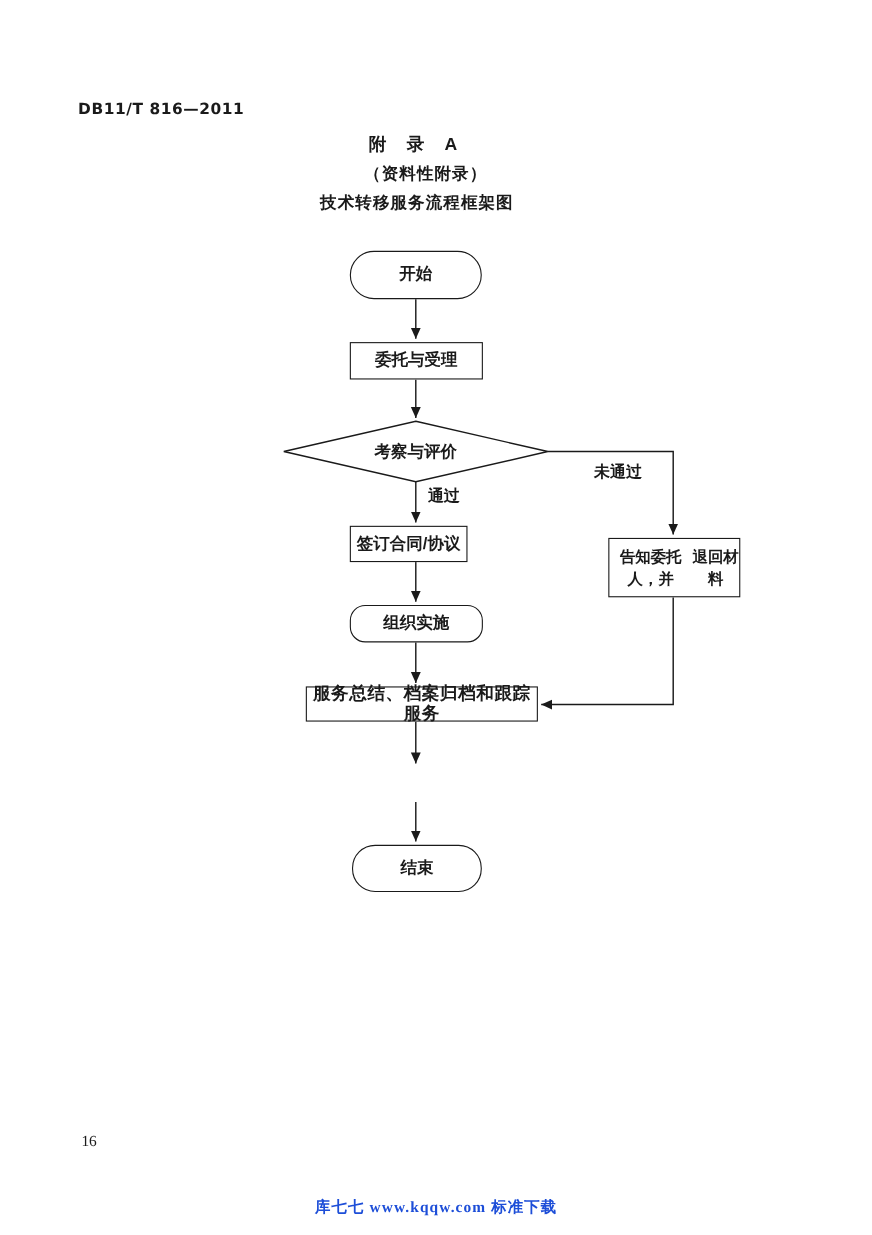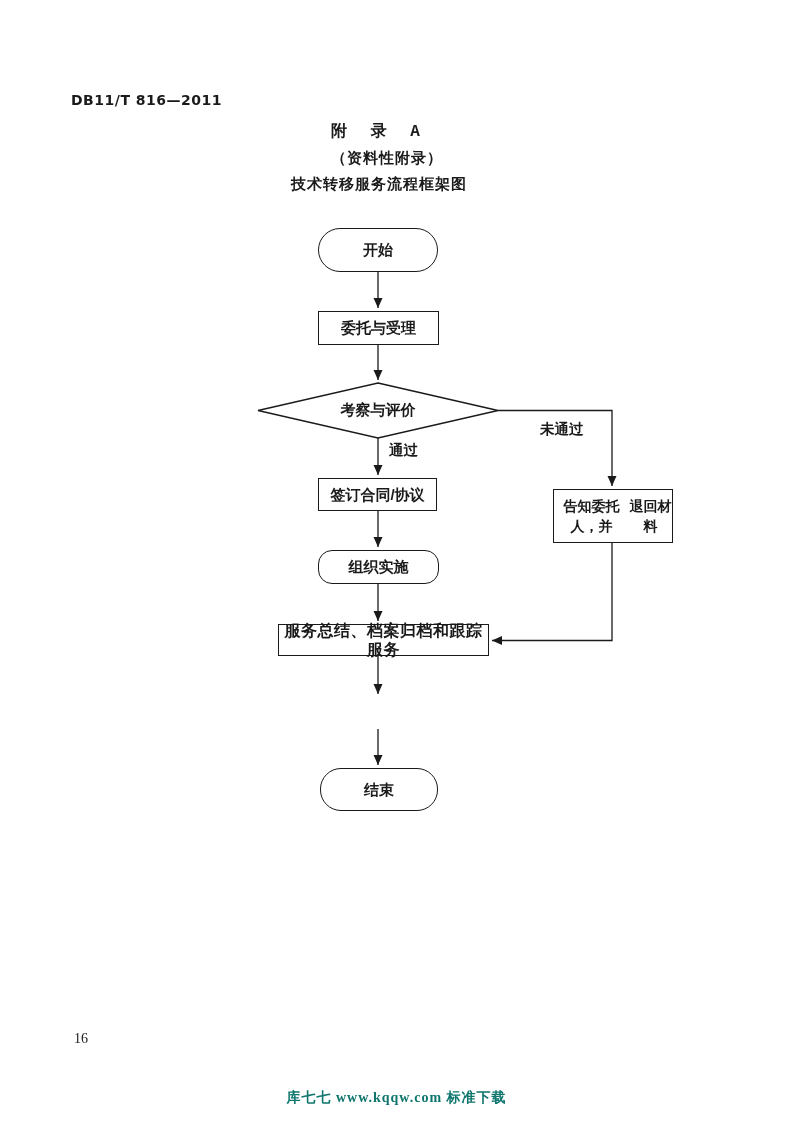--- a/index.html
+++ b/index.html
@@ -27,21 +27,20 @@
     left: 0;
     top: 121px;
     width: 758px;
     text-align: center;
   }
   .title-line1 {
     font-size: 16px;
     font-weight: bold;
     letter-spacing: 7px;
     margin-bottom: 7px;
-    font-family: Liberation Mono, monospace;
   }
   .title-line2 {
     font-size: 15px;
     font-weight: bold;
     letter-spacing: 1px;
     margin-bottom: 7px;
     padding-left: 16px;
   }
   .title-line3 {
     font-size: 15px;
@@ -65,21 +64,21 @@
     align-items: center;
     justify-content: center;
     font-size: 15px;
     font-weight: 700;
     line-height: 1.2;
     text-align: center;
   }
   .stadium { border-radius: 22px; }
   .node-start     { left: 318px; top: 228px; width: 120px; height: 44px; }
   .node-accept    { left: 318px; top: 311px; width: 121px; height: 34px; }
-  .node-contract  { left: 318px; top: 478px; width: 119px; height: 33px; }
+  .node-contract  { left: 318px; top: 478px; width: 107px; height: 33px; }
   .node-implement { left: 318px; top: 550px; width: 121px; height: 34px; border-radius: 14px; }
   .node-summary   { left: 278px; top: 624px; width: 211px; height: 32px; font-size: 16px; letter-spacing: 0.5px; }
   .node-improve   { left: 320px; top: 697px; width: 120px; height: 32px; }
   .node-end       { left: 320px; top: 768px; width: 118px; height: 43px; border-radius: 21px; }
   .node-notify    {
     left: 553px; top: 489px; width: 120px; height: 54px;
     flex-direction: row; font-size: 14px; line-height: 20px;
   }
   .diamond-label {
     position: absolute;
@@ -156,15 +155,15 @@
 
   <div class="node node-notify">
     <span>告知委托人，并</span>
     <span>退回材料</span>
   </div>
 
   <div class="edge-label edge-label-pass">通过</div>
   <div class="edge-label edge-label-fail">未通过</div>
 
   <div class="page-number">16</div>
-  <div class="footer-text" style="color: #0f766e;">库七七 www.kqqw.com 标准下载</div>
+  <div class="footer-text" style="color: #1d4ed8;">库七七 www.kqqw.com 标准下载</div>
 
 </div>
 
 </body></html>

